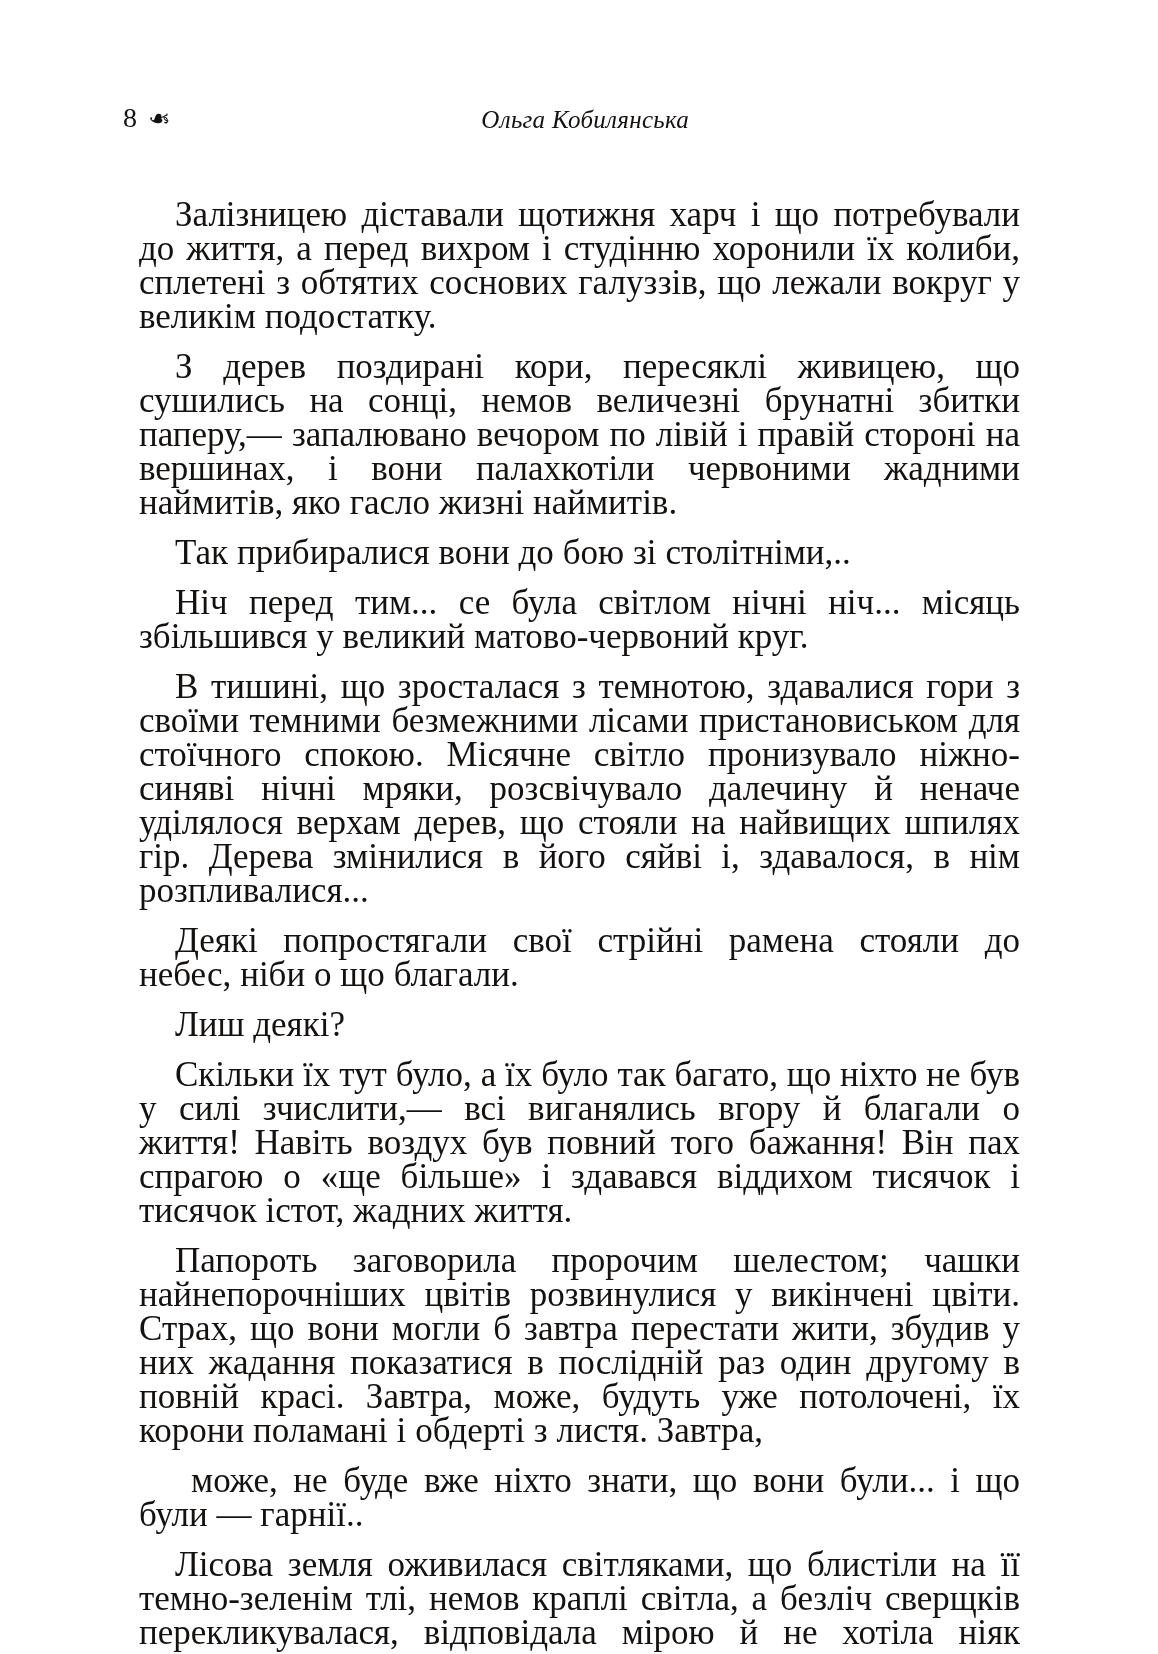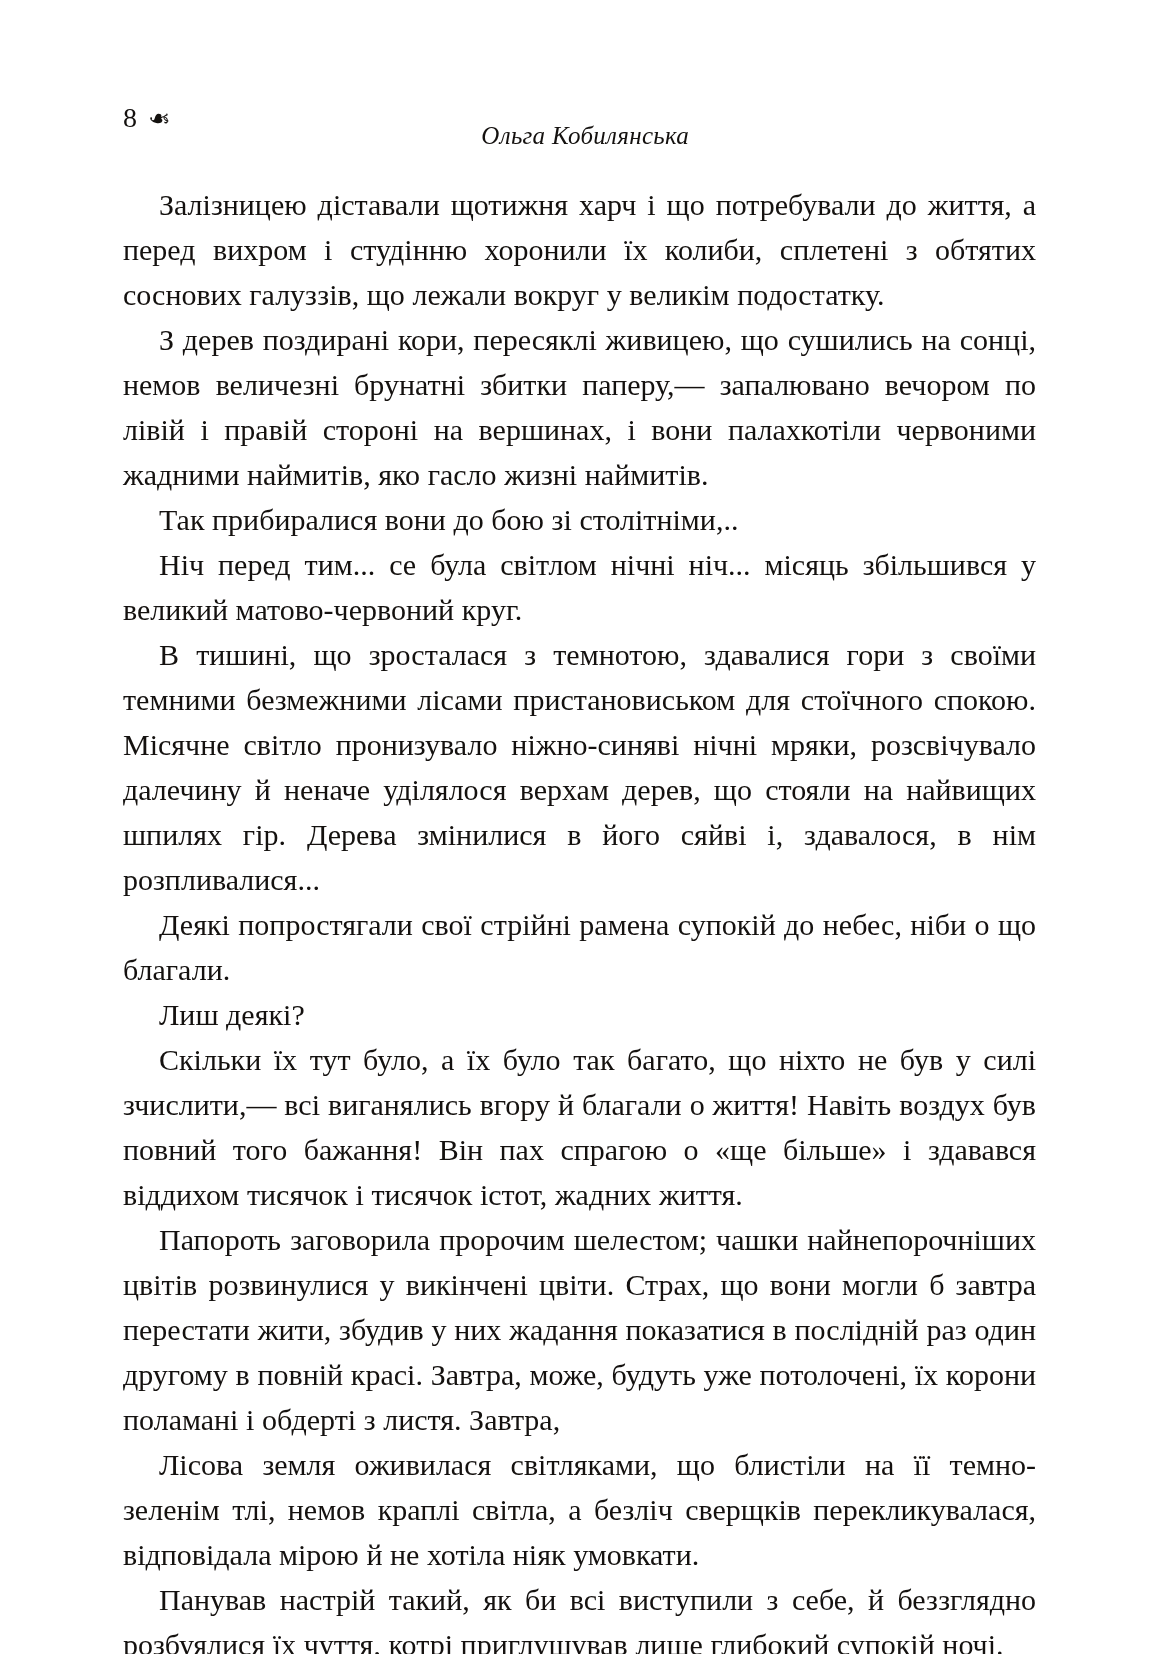--- a/index.html
+++ b/index.html
@@ -49,42 +49,42 @@
     line-height: 1;
     display: inline-block;
     transform: scaleX(-1) rotate(-4deg);
     position: relative;
     top: 1px;
   }
 
   .head-title {
     position: absolute;
     left: 50%;
-    top: 18px;
+    top: 2px;
     transform: translateX(-47%);
     font-style: italic;
     font-size: 25px;
     letter-spacing: 0.3px;
     white-space: nowrap;
   }
 
   
   .text-block {
     position: absolute;
     left: 123px;
     top: 182px;
     width: 913px;
   }
 
   .para {
-    margin: 0;
+    margin: 16px;
     text-align: justify;
     text-justify: inter-word;
-    font-size: 30px;
-    line-height: 45px;
+    font-size: 35px;
+    line-height: 34px;
     text-indent: 36px;
     hyphens: none;
     word-spacing: 0.1px;
   }
 
   .para.last-line-free {
     text-align-last: left;
   }
 
   .para.indent-wide {
@@ -103,22 +103,23 @@
     </div>
     <div class="head-title">Ольга Кобилянська</div>
   </div>
 
   <div class="text-block">
     <p class="para last-line-free">Залізницею діставали щотижня харч і що потребували до життя, а перед вихром і студінню хоронили їх колиби, сплетені з обтятих соснових галуззів, що лежали вокруг у великім подостатку.</p>
     <p class="para last-line-free">З дерев поздирані кори, пересяклі живицею, що сушились на сонці, немов величезні брунатні збитки паперу,— запалювано вечором по лівій і правій стороні на вершинах, і вони палахкотіли червоними жадними наймитів, яко гасло жизні наймитів.</p>
     <p class="para last-line-free">Так прибиралися вони до бою зі столітніми,..</p>
     <p class="para last-line-free">Ніч перед тим... се була світлом нічні ніч... місяць збільшився у великий матово-червоний круг.</p>
     <p class="para last-line-free">В тишині, що зросталася з темнотою, здавалися гори з своїми темними безмежними лісами пристановиськом для стоїчного спокою. Місячне світло пронизувало ніжно-синяві нічні мряки, розсвічувало далечину й неначе уділялося верхам дерев, що стояли на найвищих шпилях гір. Дерева змінилися в його сяйві і, здавалося, в нім розпливалися...</p>
-    <p class="para last-line-free">Деякі попростягали свої стрійні рамена супокій до небес, ніби о що благали.</p>
+    <p class="para last-line-free">Деякі попростягали свої стрійні рамена стояли до небес, ніби о що благали.</p>
     <p class="para last-line-free">Лиш деякі?</p>
     <p class="para last-line-free">Скільки їх тут було, а їх було так багато, що ніхто не був у силі зчислити,— всі виганялись вгору й благали о життя! Навіть воздух був повний того бажання! Він пах спрагою о «ще більше» і здавався віддихом тисячок і тисячок істот, жадних життя.</p>
     <p class="para last-line-free">Папороть заговорила пророчим шелестом; чашки найнепорочніших цвітів розвинулися у викінчені цвіти. Страх, що вони могли б завтра перестати жити, збудив у них жадання показатися в послідній раз один другому в повній красі. Завтра, може, будуть уже потолочені, їх корони поламані і обдерті з листя. Завтра,</p>
+    <p class="para indent-wide last-line-free">може, не буде вже ніхто знати, що вони були... і що були — гарнії..</p>
     <p class="para last-line-free">Лісова земля оживилася світляками, що блистіли на її темно-зеленім тлі, немов краплі світла, а безліч сверщків перекликувалася, відповідала мірою й не хотіла ніяк умовкати.</p>
     <p class="para last-line-free">Панував настрій такий, як би всі виступили з себе, й беззглядно розбуялися їх чуття, котрі приглушував лише глибокий супокій ночі.</p>
 
   </div>
 
 </div>
 
 </body></html>

